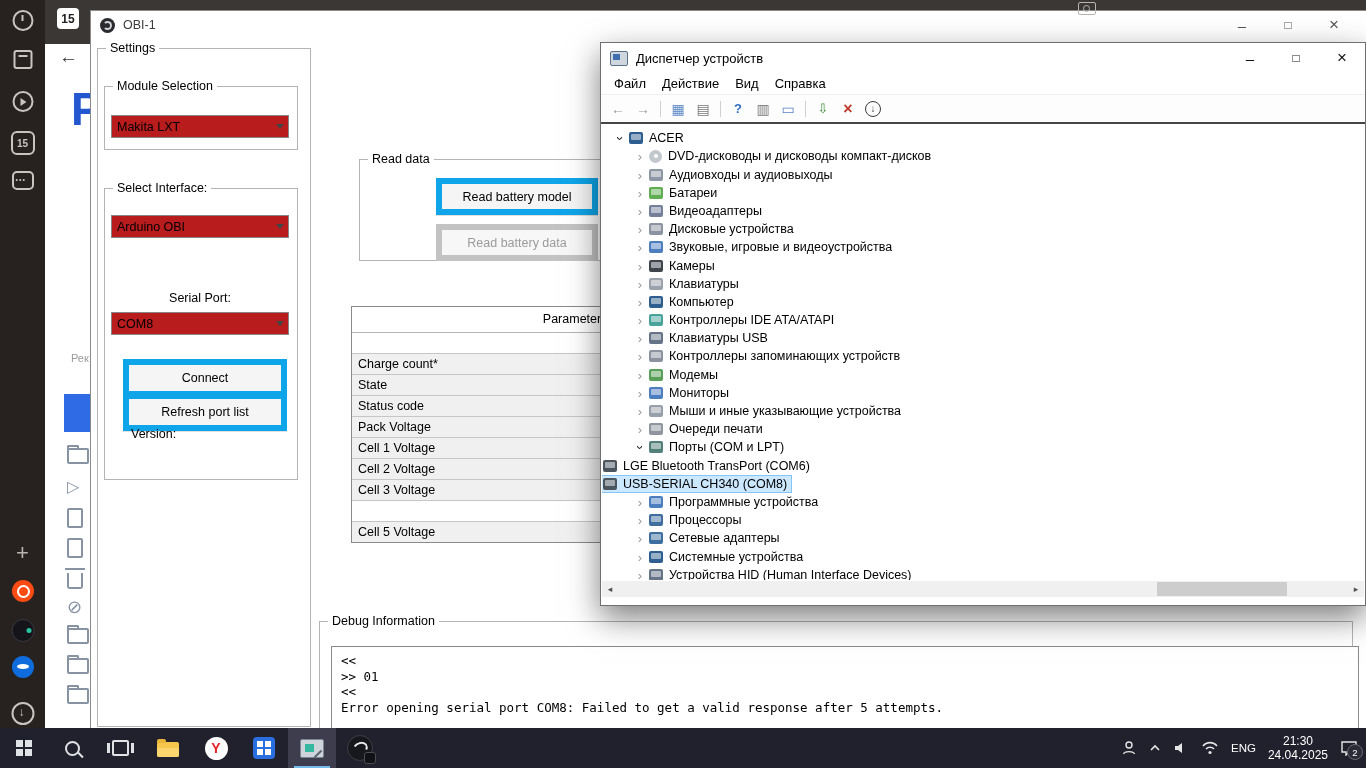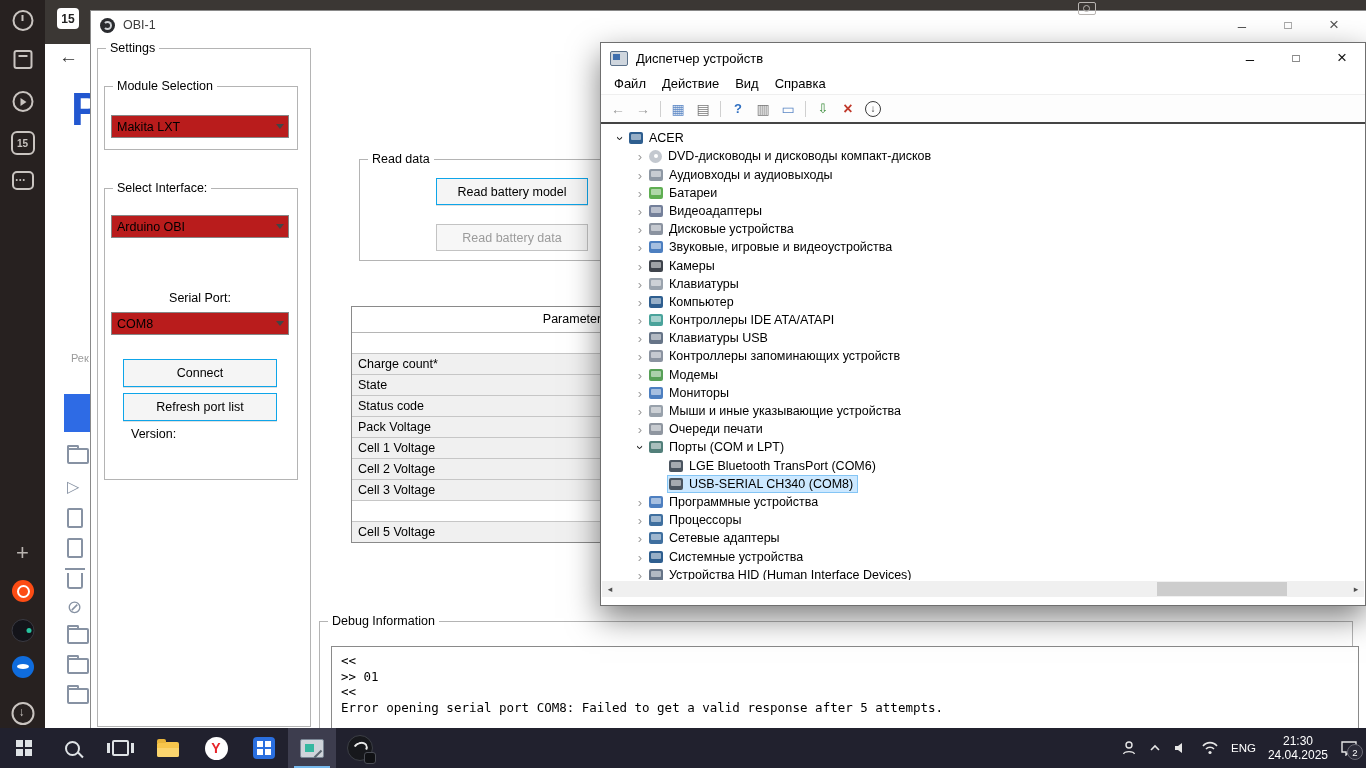--- a/index.html
+++ b/index.html
@@ -38,21 +38,21 @@
   .wc{width:46px;height:28px;display:flex;align-items:center;justify-content:center;color:#555}
   .wc-min::before{content:"–";font-size:15px}
   .wc-max::before{content:"□";font-size:12px}
   .wc-close::before{content:"×";font-size:17px}
   .group{position:absolute;border:1px solid #b4b4b4}
   .group-label{position:absolute;top:-8px;left:8px;background:#fff;padding:0 4px;font-size:12.5px;white-space:nowrap}
   .combo{position:absolute;height:21px;background:#b91c1c;border:1px solid #868686;display:flex;align-items:center;font-size:12.5px}
   .combo-text{padding-left:5px;flex:1;white-space:nowrap;overflow:hidden}
   .combo-arrow{width:16px;flex:none;display:flex;align-items:center;justify-content:center}
   .combo-arrow::before{content:"";border-left:4px solid transparent;border-right:4px solid transparent;border-top:5px solid #444}
-  .btn{position:absolute;background:#f5f5f5;border:1px solid #0ea5e9;box-shadow:0 1px 0 rgba(0,0,0,.12);
+  .btn{position:absolute;background:#f5f5f5;border:6px solid #0ea5e9;box-shadow:0 1px 0 rgba(0,0,0,.12);
        font-size:12.5px;font-family:"Liberation Sans",sans-serif;display:flex;align-items:center;justify-content:center}
   .btn.disabled{color:#9b9b9b;border-color:#c3c3c3;box-shadow:none;background:#f7f7f7}
   .flabel{position:absolute;font-size:12.5px;white-space:nowrap}
   .ptable{position:absolute;left:260px;top:295px;width:700px;border:1px solid #8a8a8a;background:#fff}
   .phead{height:25px;display:flex;border-bottom:1px solid #b5b5b5;font-size:12.5px}
   .phead .c1{width:440px;text-align:center;line-height:25px;border-right:1px solid #b5b5b5}
   .phead .c2{flex:1}
   .prow{height:20px;display:flex;border-bottom:1px solid #c6c6c6;font-size:12.5px}
   .prow:last-child{border-bottom:none}
   .prow .lab{width:440px;background:#f0f0f0;border-right:1px solid #c6c6c6;padding-left:6px;line-height:20px}
@@ -81,21 +81,21 @@
   .tb-help-icon::before{content:"?";color:#2f6fc1;font-weight:bold;font-size:13px}
   .tb-events-icon::before{content:"▥";color:#777}
   .tb-monitor-icon::before{content:"▭";color:#5b87c5}
   .tb-scan-icon::before{content:"⇩";color:#3f8f3f;font-size:13px}
   .tb-uninstall-icon::before{content:"×";color:#c0392b;font-weight:bold;font-size:16px}
   .tbi.tb-disable-icon{border:1.5px solid #3a3a3a;border-radius:50%;width:14px;height:14px;margin:0 3px}
   .tb-disable-icon::before{content:"↓";font-size:10px;color:#3a3a3a}
   .dm-sep{height:2px;background:#454545}
   .dm-tree{position:absolute;top:81px;left:1px;right:1px;bottom:25px;overflow:hidden;padding-top:4px;background:#fff}
   .tree-row{display:flex;align-items:flex-end;height:18.2px;font-size:12.5px;white-space:nowrap}
-  .lvl0{padding-left:10px}.lvl1{padding-left:30px}.lvl2{padding-left:66px}
+  .lvl0{padding-left:10px}.lvl1{padding-left:30px}.lvl2{}
   .chev{width:16px;color:#9a9a9a;font-size:13px;text-align:center;flex:none}
   .chev.exp{transform:rotate(90deg);color:#222}
   .row-inner{display:flex;align-items:center;padding:1px 4px 1px 1px}
   .sel .row-inner{background:#cce8ff;outline:1px solid #84c5f5}
   .ti{width:14px;height:12px;border-radius:2px;margin-right:6px;flex:none;position:relative;background:#8b93a0}
   .ti::after{content:"";position:absolute;left:2px;top:2px;right:2px;bottom:4px;background:rgba(255,255,255,.5);border-radius:1px}
   .ti.computer-icon,.ti.computer2-icon,.ti.system-icon{background:#2e5e8f}
   .ti.dvd-icon{border-radius:50%;width:13px;height:13px;background:#c3c8cf}
   .ti.dvd-icon::after{left:4.5px;top:4.5px;right:4.5px;bottom:4.5px;background:#fff;border-radius:50%}
   .ti.audio-icon{background:#8e98a4}

